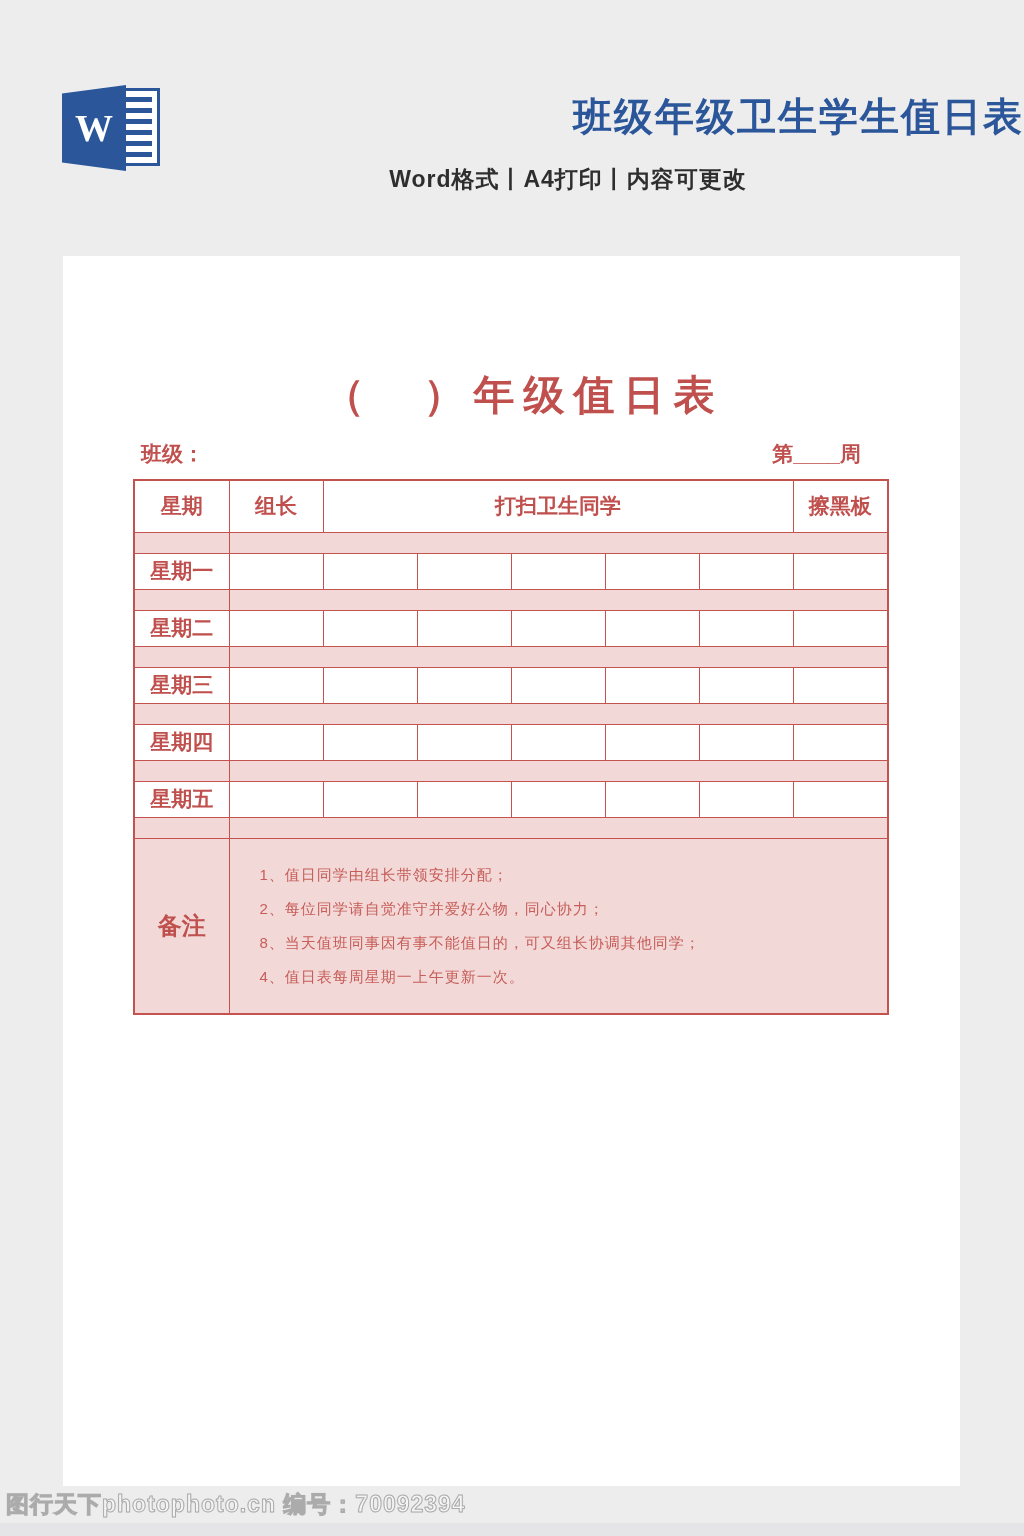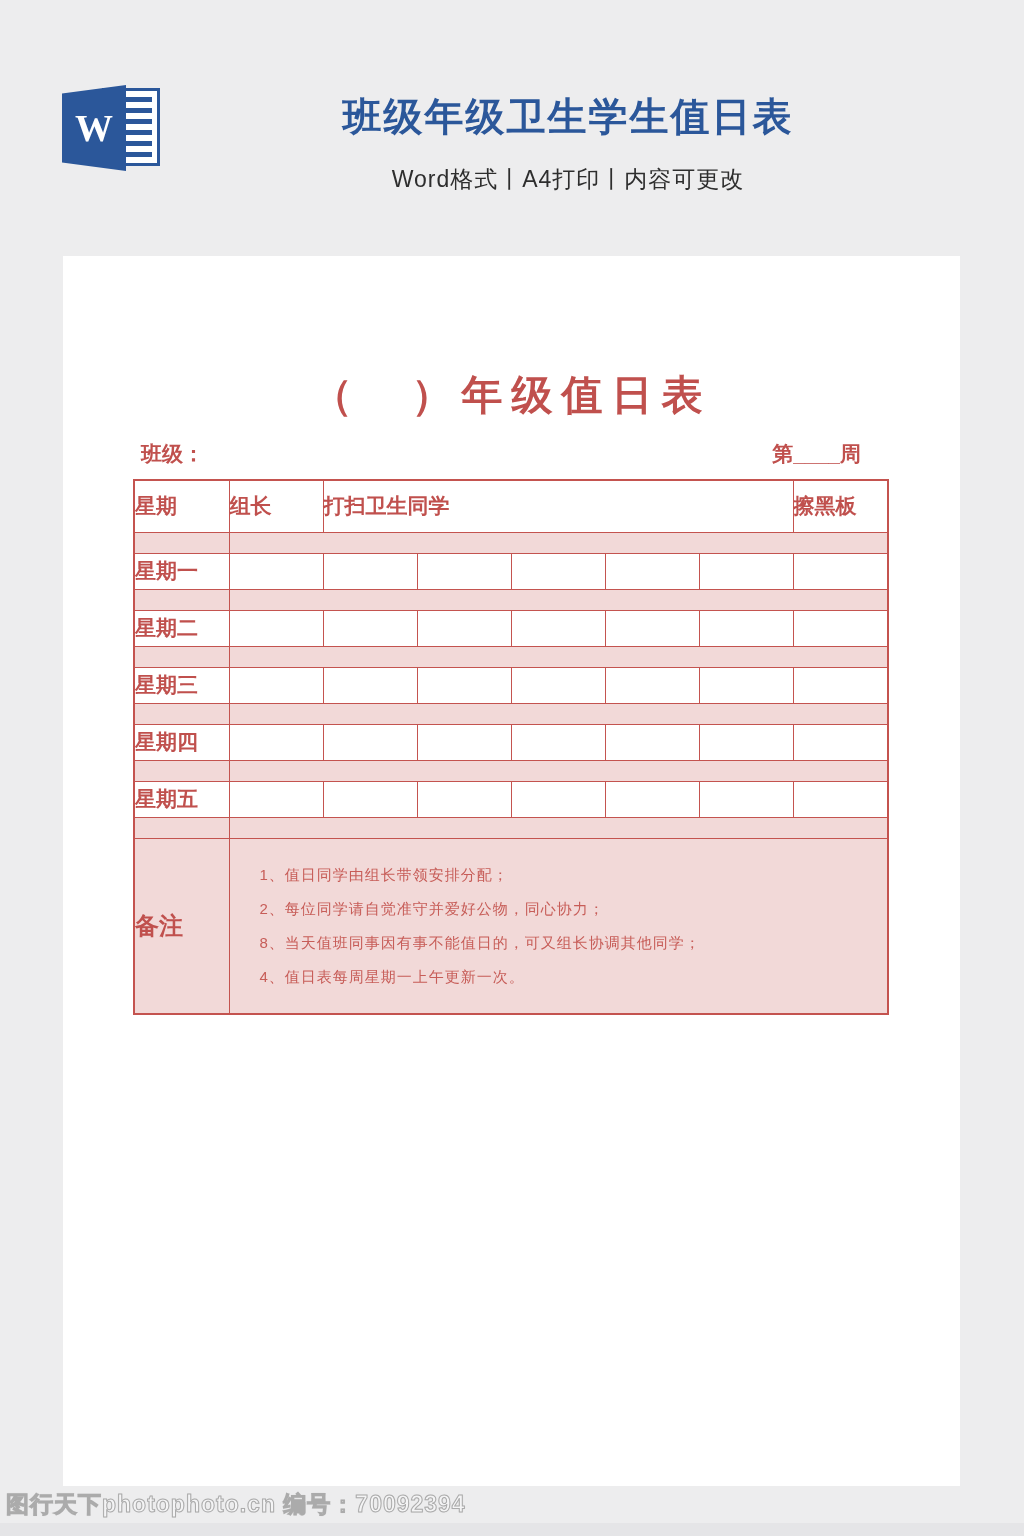--- a/index.html
+++ b/index.html
@@ -32,53 +32,53 @@
     clip-path: polygon(0 10%, 100% 0, 100% 100%, 0 90%);
     display: flex; align-items: center; justify-content: center;
   }
   .word-icon .front-panel span {
     color: #ffffff; font-size: 38px; font-weight: bold; line-height: 1;
     font-family: "Liberation Serif", "DejaVu Serif", serif;
   }
 
   .header-text { position: absolute; left: 112px; right: 0; top: 90px; text-align: center; }
   .main-title {
-    color: #2B579A; font-size: 39px; font-weight: bold; letter-spacing: 2px;
+    color: #2B579A; font-size: 39px; font-weight: bold; letter-spacing: 2px; text-align: right;
   }
   .subtitle {
-    margin-top: 20px; color: #2e2e2e; font-size: 23px; font-weight: 400; letter-spacing: 1px;
+    margin-top: 20px; color: #2e2e2e; font-size: 23px; font-weight: 700; letter-spacing: 1px;
   }
 
   
   .doc-page {
     position: absolute; left: 63px; top: 256px; width: 897px; height: 1230px;
     background: #ffffff;
   }
 
   .doc-title {
-    position: absolute; left: 0; top: 112px; width: 100%;
+    position: absolute; left: 12px; top: 112px; width: 100%;
     text-align: center; color: #C0504D; font-size: 41px; font-weight: bold;
     letter-spacing: 9px; white-space: pre;
   }
 
   .class-row {
     position: absolute; left: 70px; top: 184px; width: 754px;
     display: flex; justify-content: space-between; align-items: flex-end;
     color: #C0504D; font-size: 21px; font-weight: bold;
     padding: 0 26px 0 8px;
   }
 
   .duty-table {
     position: absolute; left: 70px; top: 223px; width: 754px;
     border-collapse: collapse; table-layout: fixed;
     border: 2px solid #C4534F;
   }
   .duty-table th, .duty-table td {
     border: 1px solid #C4534F;
-    text-align: left; vertical-align: middle;
+    text-align: center; vertical-align: middle;
     color: #C0504D;
   }
   .duty-table thead th { height: 52px; font-size: 21px; font-weight: bold; background: #ffffff; }
   .duty-table tr.spacer-row td { height: 21px; background: #F2D9D8; }
   .duty-table tr.day-row td { height: 36px; background: #ffffff; }
   .duty-table tr.day-row td.day-label { font-size: 21px; font-weight: bold; }
   .duty-table tr.notes-row td { background: #F2D9D8; }
   .duty-table td.notes-label { font-size: 24px; font-weight: bold; width: 95px; }
   .duty-table td.notes-body { text-align: left; padding: 12px 10px 12px 30px; }
   .duty-table td.notes-body p {

